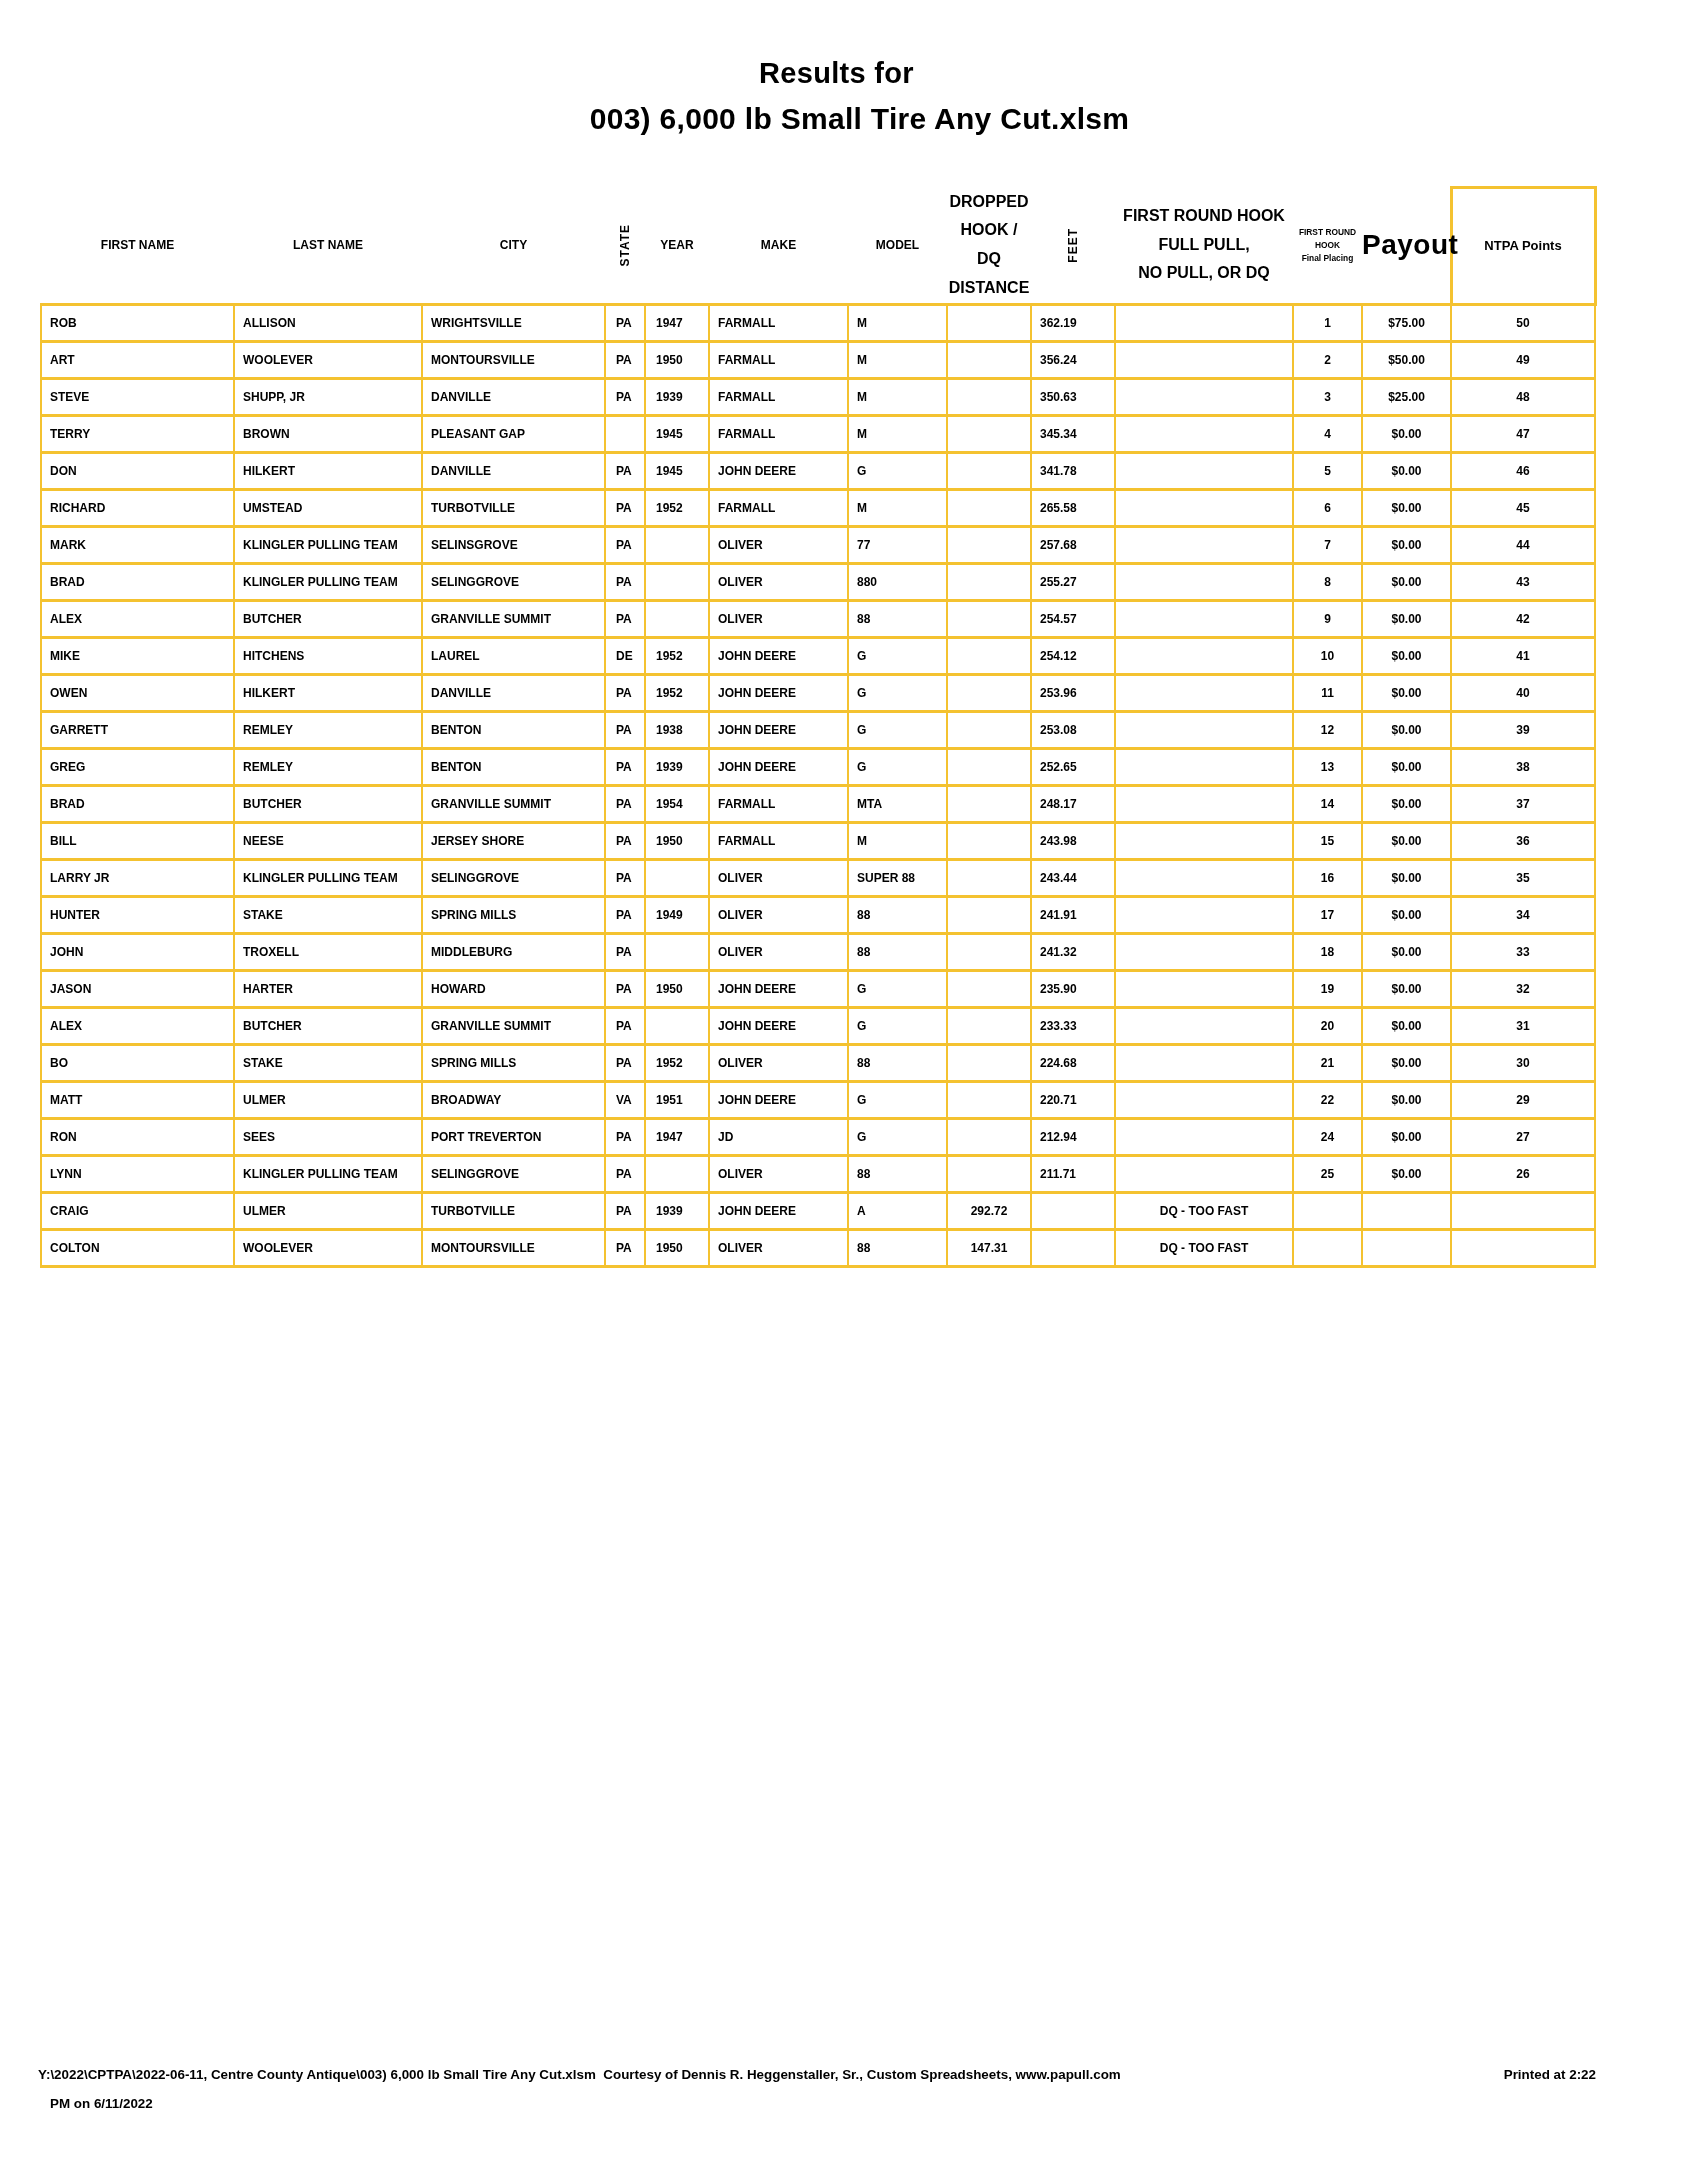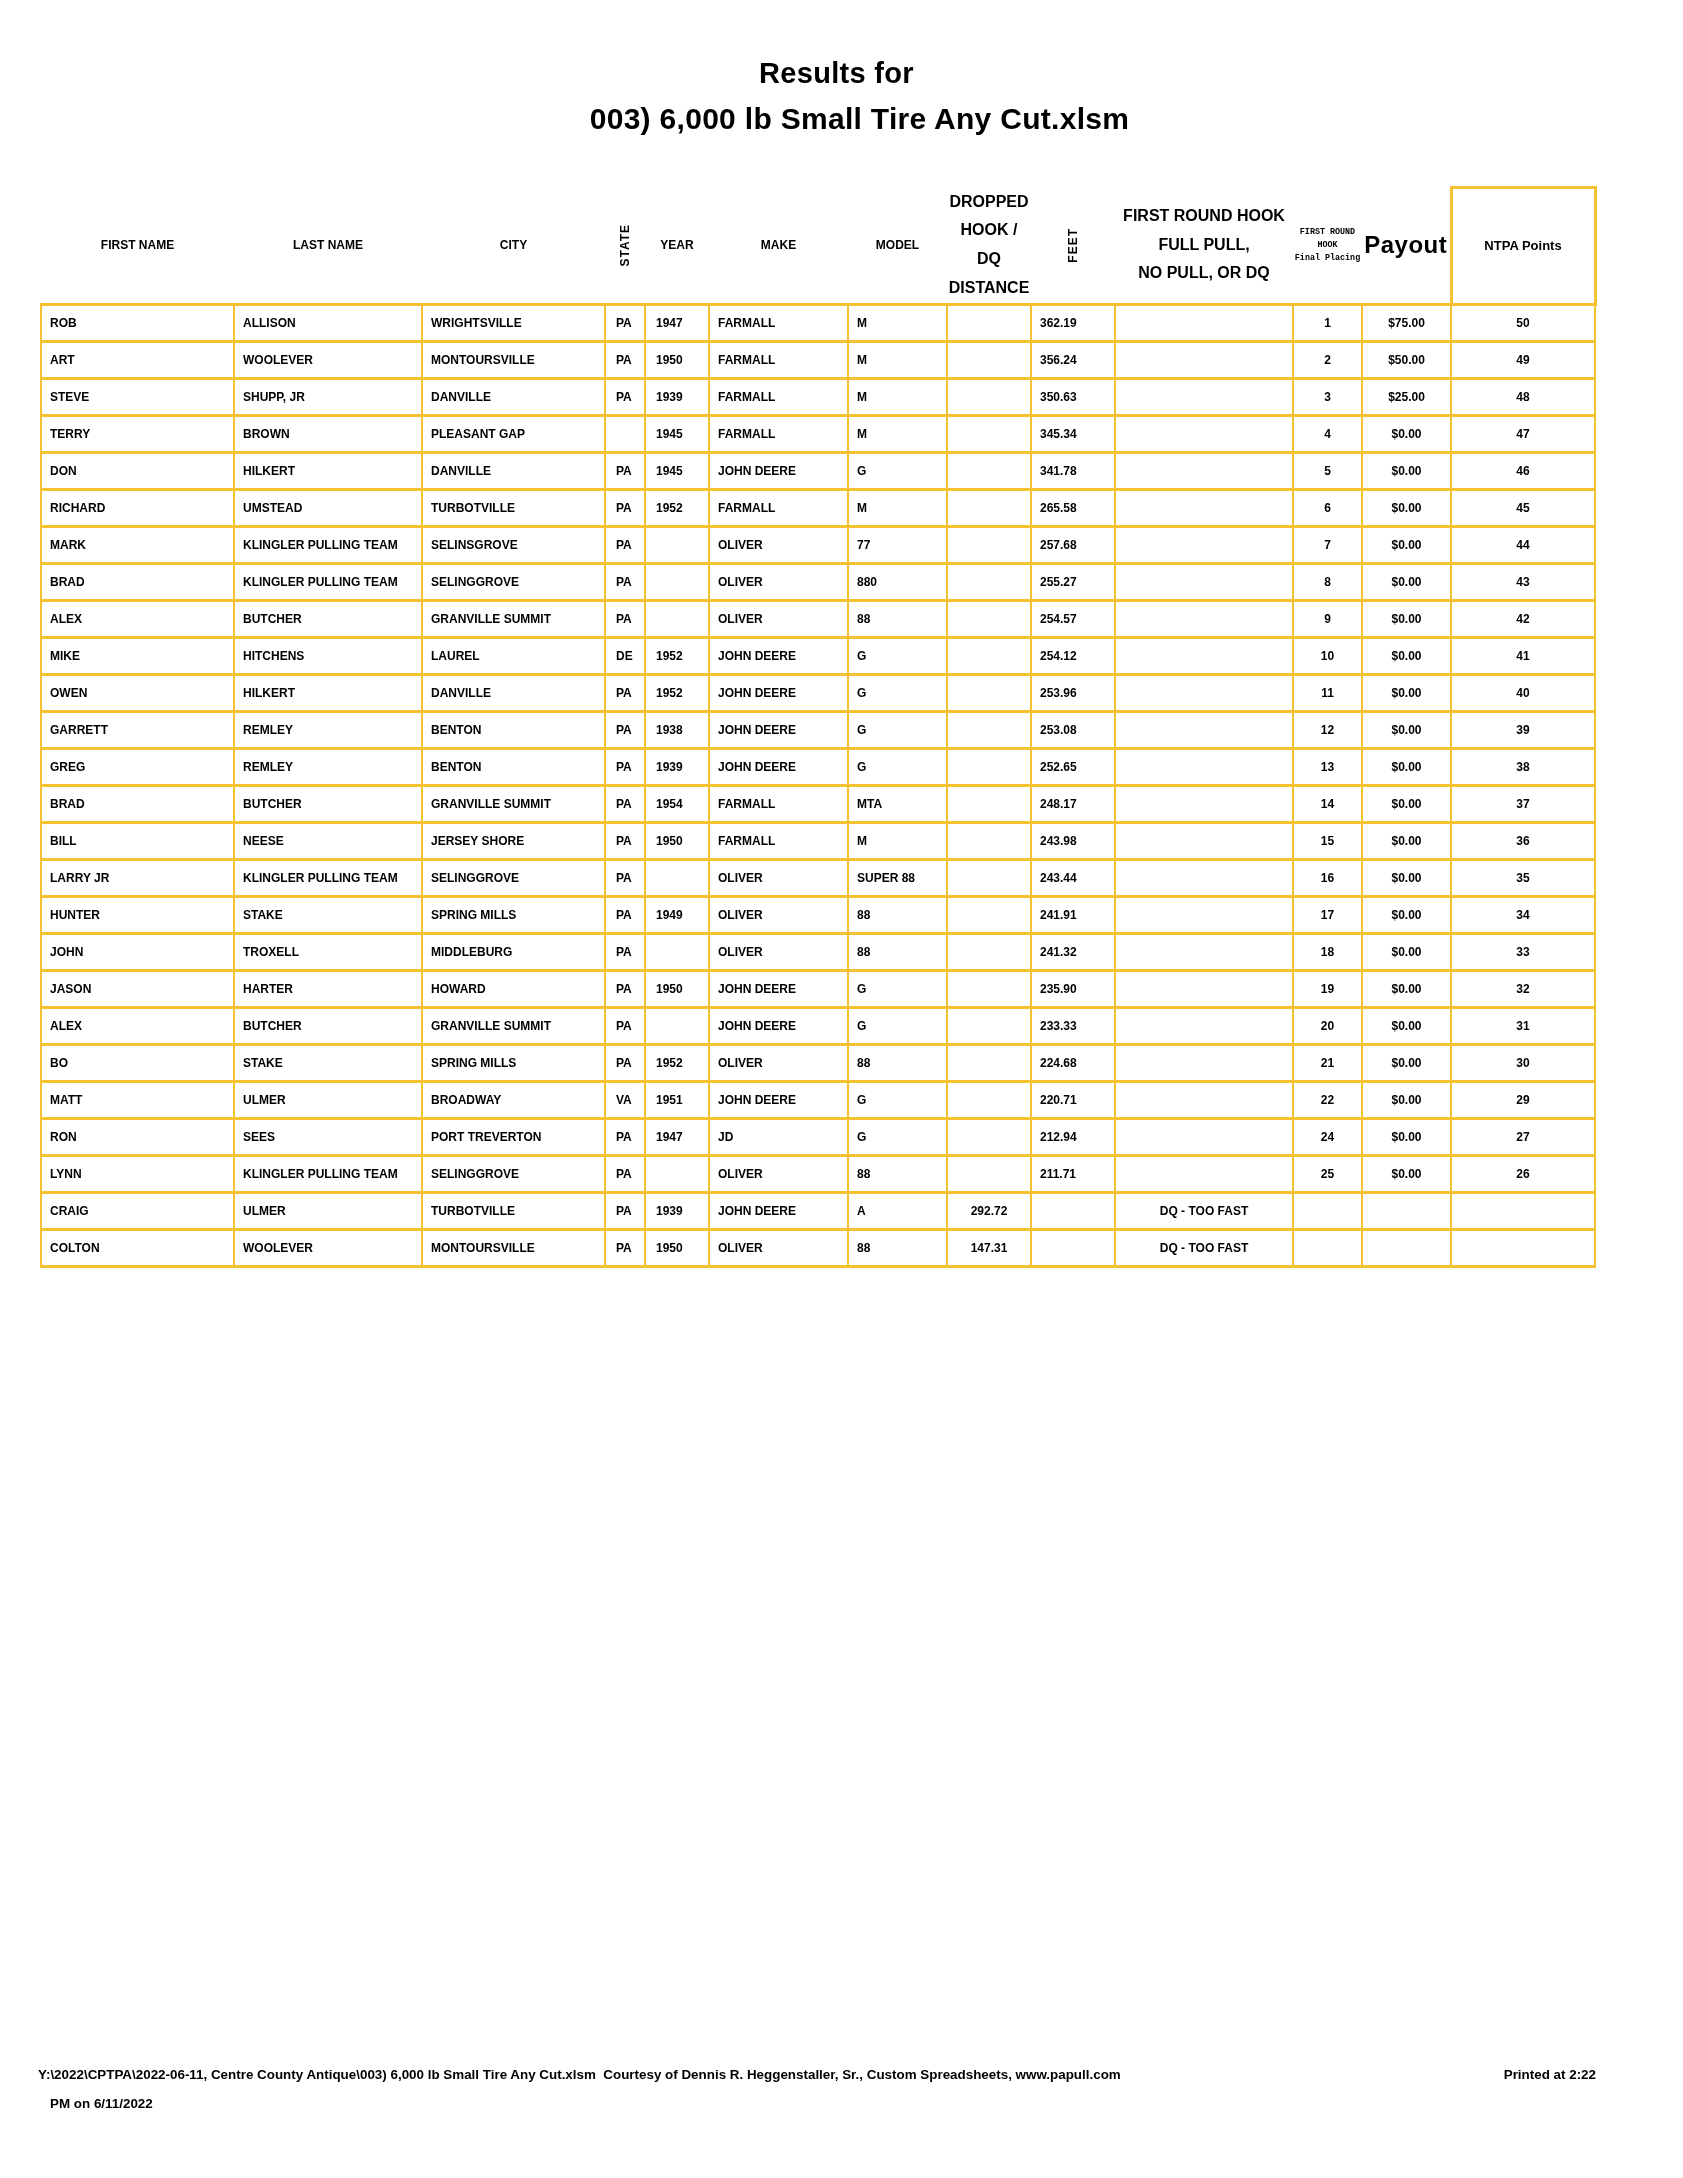--- a/index.html
+++ b/index.html
@@ -22,22 +22,22 @@
   table.results {
     position:absolute; left:40px; top:186px; width:1554px;
     border-collapse:collapse; table-layout:fixed;
   }
   thead th {
     padding:0; height:69px; vertical-align:middle; text-align:center;
     border:0; border-bottom:3px solid var(--grid);
     font-size:12px; font-weight:bold;
   }
   th.h-small { font-size:16px; line-height:1.8; white-space:pre-line; }
-  th.h-tiny  { font-size:8.4px;  line-height:1.55; white-space:pre-line;font-family:Liberation Mono, monospace; }
-  th.h-payout { font-size:24px; letter-spacing:0.5px;text-align:center; }
+  th.h-tiny  { font-size:8.4px;  line-height:1.55; white-space:pre-line; }
+  th.h-payout { font-size:28px; letter-spacing:0.5px;text-align:center; }
   th.h-ntpa   { font-size:13px; border:3px solid var(--grid); }
   .rot {
     writing-mode:vertical-rl; transform:rotate(180deg);
     margin:0 auto; font-size:12px; letter-spacing:1px; line-height:1;
   }
 
   tbody td {
     border:2px solid var(--grid);
     border-top-width:3px; border-bottom-width:3px;
     height:34px; font-size:12px; font-weight:bold;

